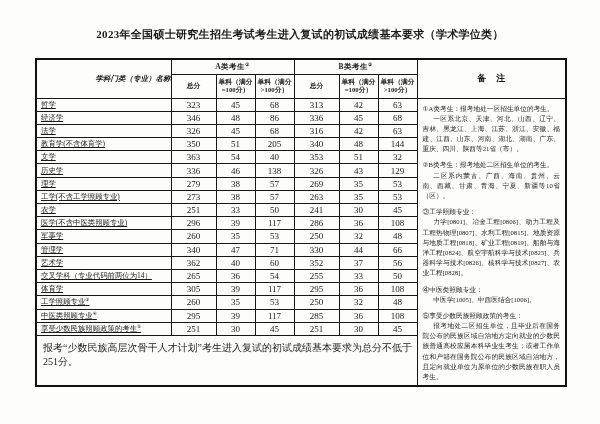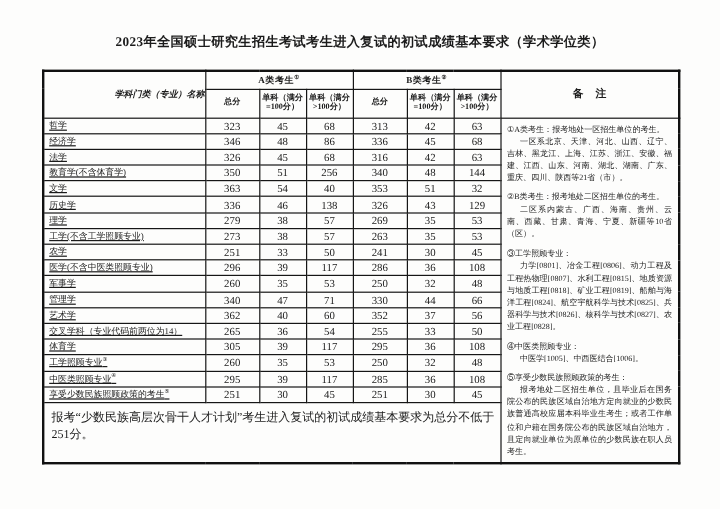--- a/index.html
+++ b/index.html
@@ -138,21 +138,21 @@
           <td class="num-cell">45</td>
           <td class="num-cell">68</td>
           <td class="num-cell">316</td>
           <td class="num-cell">42</td>
           <td class="num-cell">63</td>
         </tr>
         <tr>
           <td class="name-cell">教育学(不含体育学)</td>
           <td class="num-cell">350</td>
           <td class="num-cell">51</td>
-          <td class="num-cell">256</td>
+          <td class="num-cell">205</td>
           <td class="num-cell">340</td>
           <td class="num-cell">48</td>
           <td class="num-cell">144</td>
         </tr>
         <tr>
           <td class="name-cell">文学</td>
           <td class="num-cell">363</td>
           <td class="num-cell">54</td>
           <td class="num-cell">40</td>
           <td class="num-cell">353</td>

